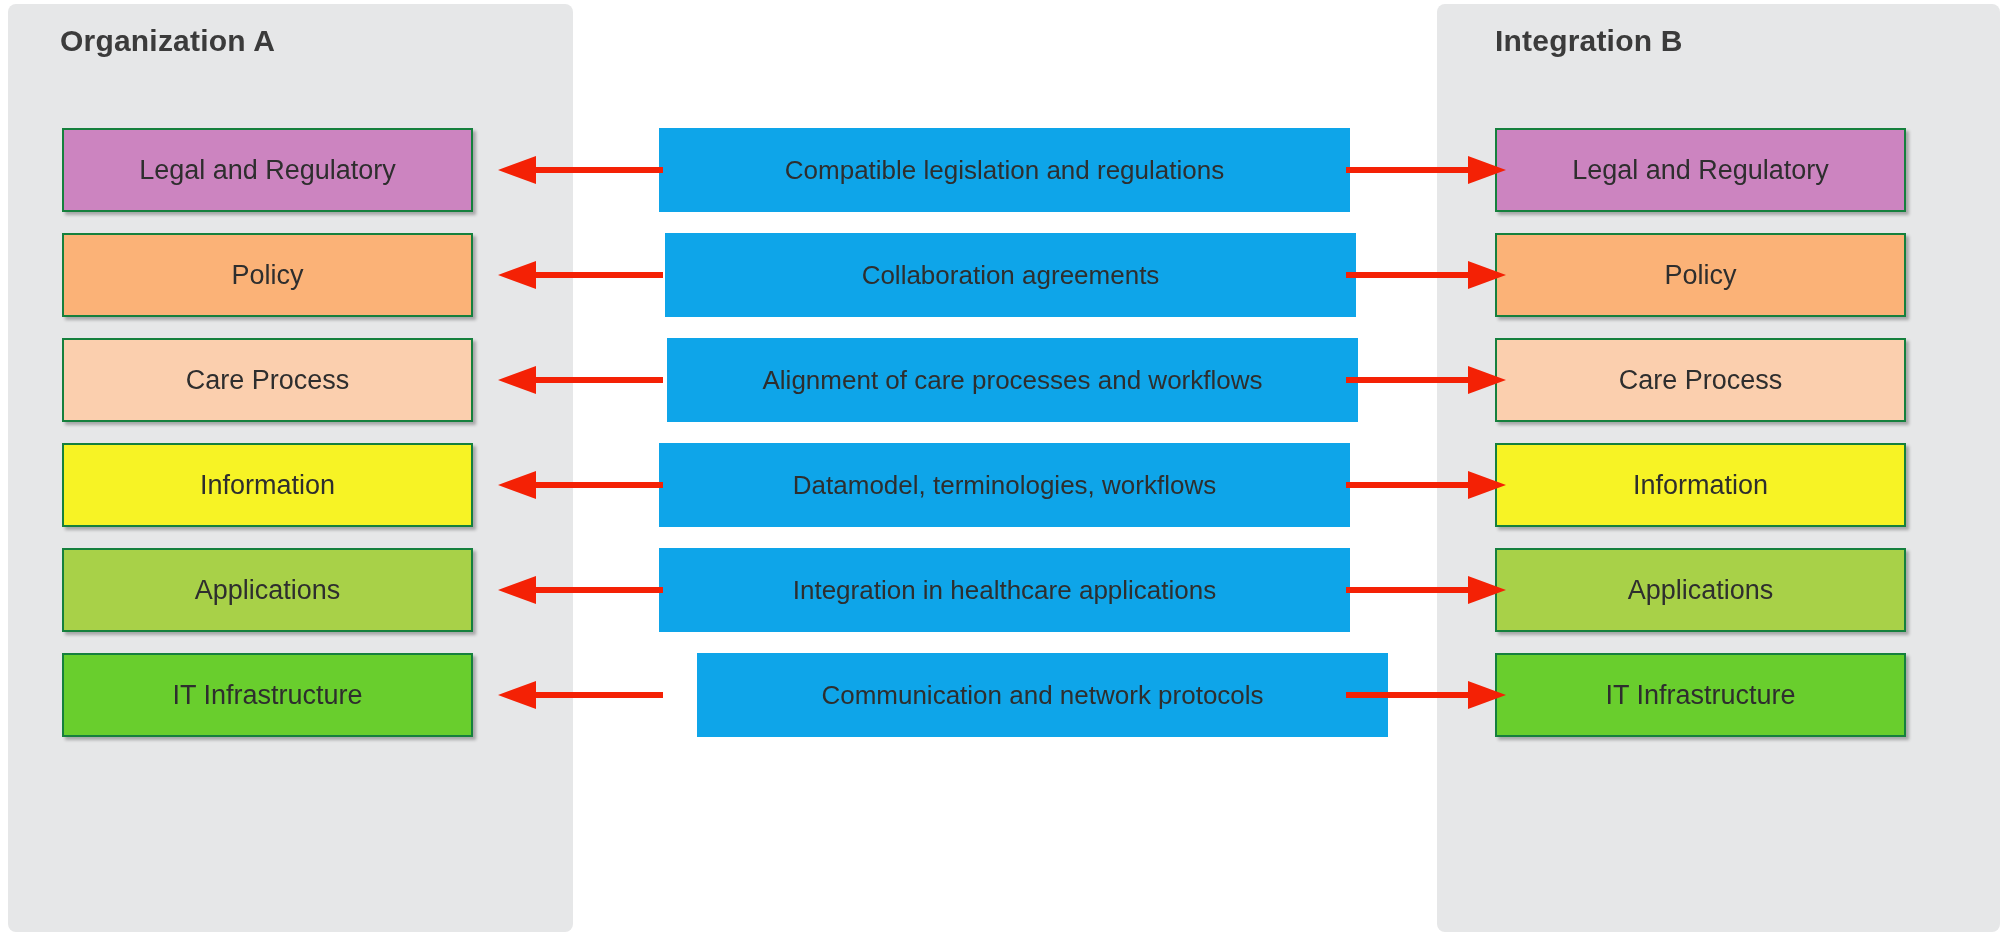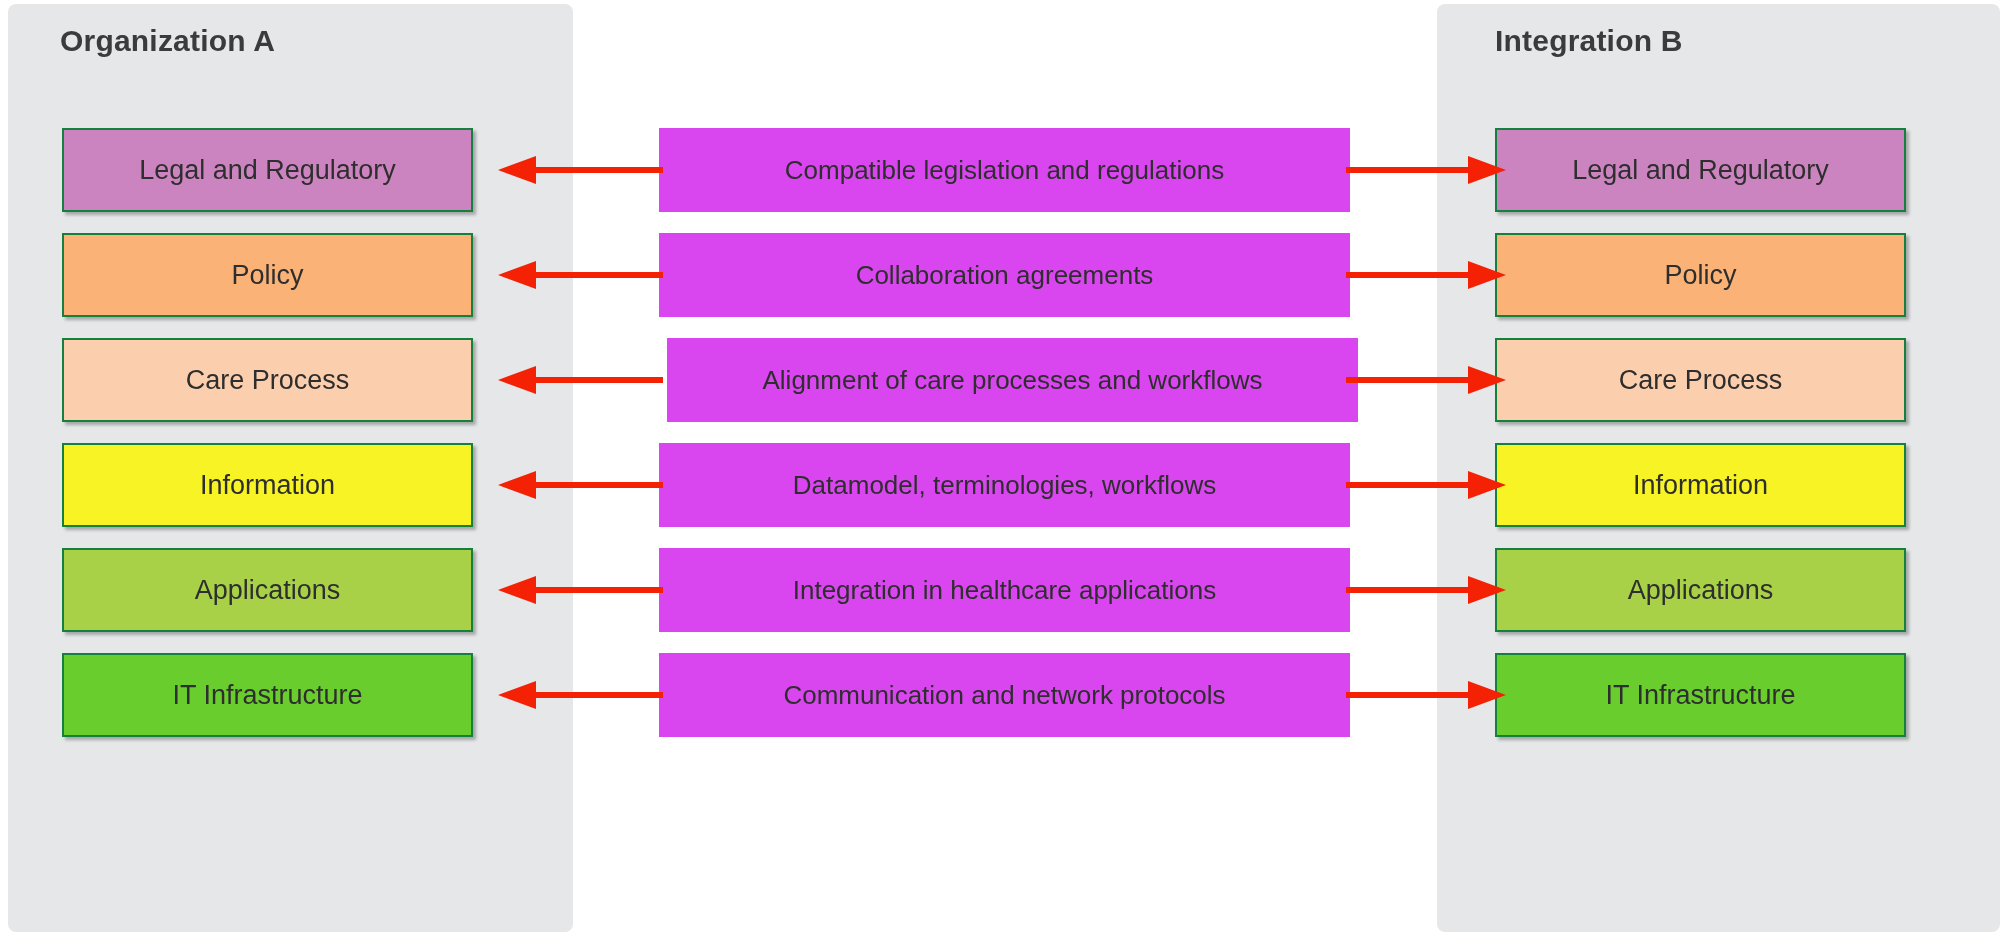--- a/index.html
+++ b/index.html
@@ -61,21 +61,21 @@
   }
   #panel-a .layer-box { left: 54px;  width: 411px; }
   #panel-b .layer-box { left: 58px;  width: 411px; }
 
   
   .bridge-box {
     position: absolute;
     left: 659px;
     width: 691px;
     height: 84px;
-    background: #d946ef;
+    background: #0ea5e9;
     display: flex;
     align-items: center;
     justify-content: center;
     box-sizing: border-box;
   }
   .bridge-box .bridge-label {
     font-size: 26px;
     color: #2e2e2e;
     white-space: nowrap;
   }
@@ -148,21 +148,21 @@
           <line x1="165" y1="15" x2="34" y2="15" stroke="#f42105" stroke-width="6"></line>
           <polygon points="0,15 38,1 38,29" fill="#f42105"></polygon>
         </svg>
       </div>
       <div class="arrow arrow-right" style="top: 155px;">
         <svg width="160" height="30" viewBox="0 0 160 30">
           <line x1="0" y1="15" x2="126" y2="15" stroke="#f42105" stroke-width="6"></line>
           <polygon points="160,15 122,1 122,29" fill="#f42105"></polygon>
         </svg>
       </div>
-      <div class="bridge-box" style="top: 233px;">
+      <div class="bridge-box" style="top: 233px; margin-left: 6px;">
         <span class="bridge-label">Collaboration agreements</span>
       </div>
       <div class="arrow arrow-left" style="top: 260px;">
         <svg width="165" height="30" viewBox="0 0 165 30">
           <line x1="165" y1="15" x2="34" y2="15" stroke="#f42105" stroke-width="6"></line>
           <polygon points="0,15 38,1 38,29" fill="#f42105"></polygon>
         </svg>
       </div>
       <div class="arrow arrow-right" style="top: 260px;">
         <svg width="160" height="30" viewBox="0 0 160 30">
@@ -208,21 +208,21 @@
           <line x1="165" y1="15" x2="34" y2="15" stroke="#f42105" stroke-width="6"></line>
           <polygon points="0,15 38,1 38,29" fill="#f42105"></polygon>
         </svg>
       </div>
       <div class="arrow arrow-right" style="top: 575px;">
         <svg width="160" height="30" viewBox="0 0 160 30">
           <line x1="0" y1="15" x2="126" y2="15" stroke="#f42105" stroke-width="6"></line>
           <polygon points="160,15 122,1 122,29" fill="#f42105"></polygon>
         </svg>
       </div>
-      <div class="bridge-box" style="top: 653px;">
+      <div class="bridge-box" style="top: 653px; margin-left: 38px;">
         <span class="bridge-label">Communication and network protocols</span>
       </div>
       <div class="arrow arrow-left" style="top: 680px;">
         <svg width="165" height="30" viewBox="0 0 165 30">
           <line x1="165" y1="15" x2="34" y2="15" stroke="#f42105" stroke-width="6"></line>
           <polygon points="0,15 38,1 38,29" fill="#f42105"></polygon>
         </svg>
       </div>
       <div class="arrow arrow-right" style="top: 680px;">
         <svg width="160" height="30" viewBox="0 0 160 30">

